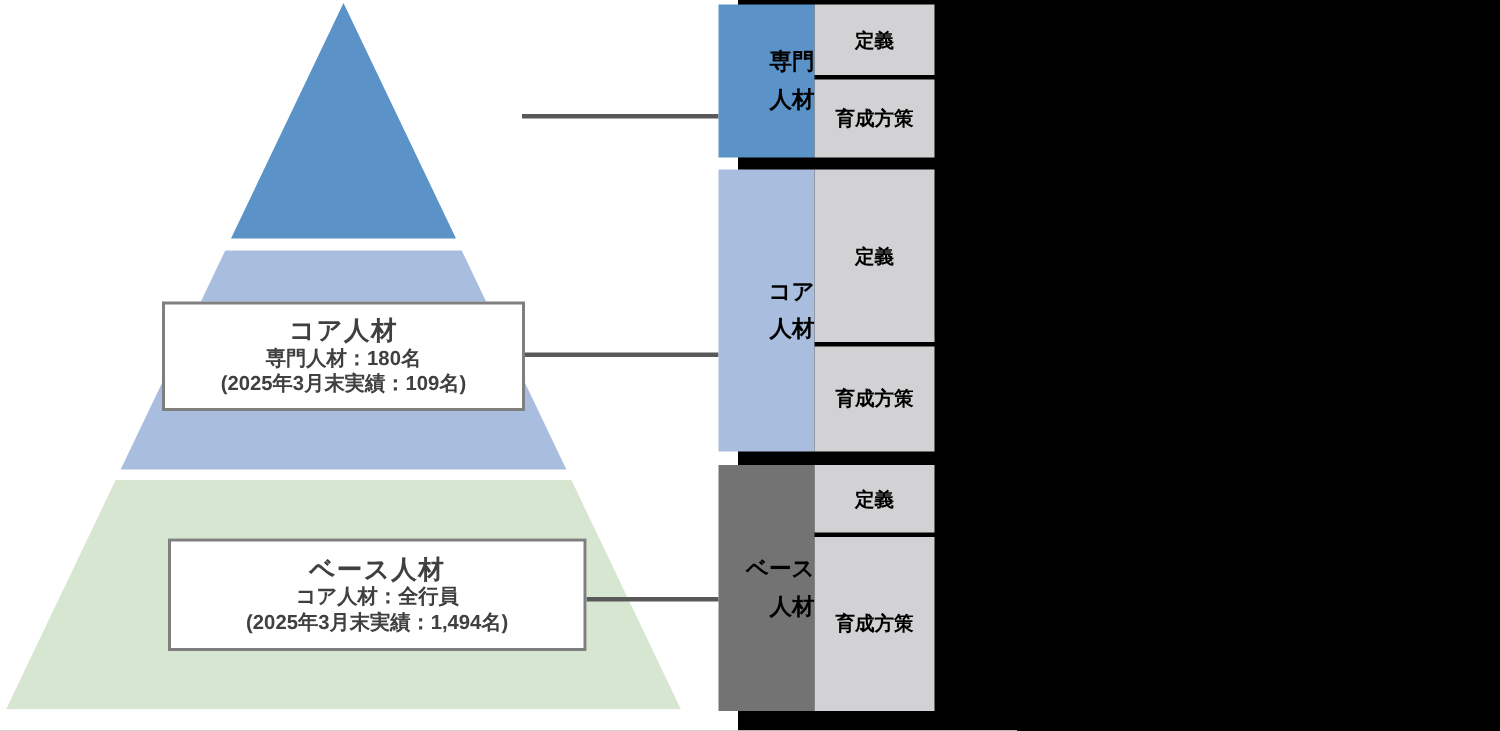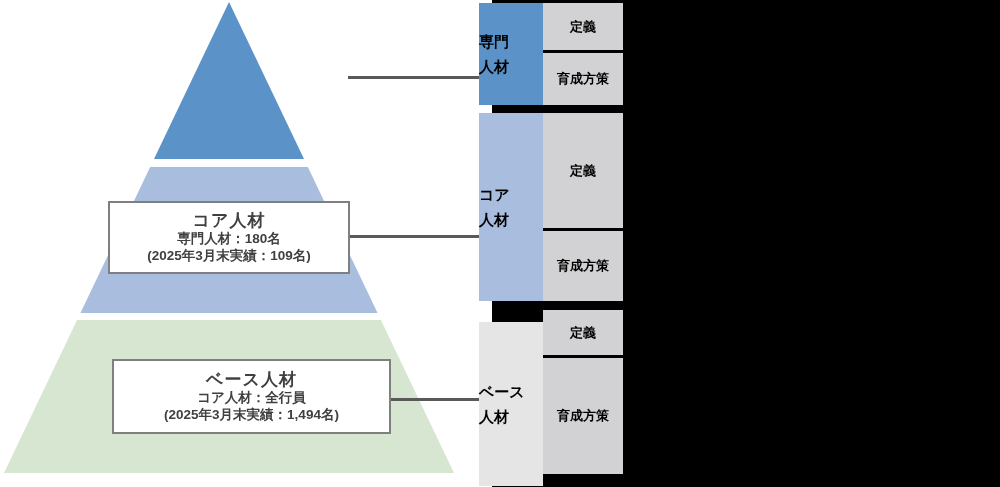--- a/index.html
+++ b/index.html
@@ -28,28 +28,28 @@
   .box-line{font-size:13.5px;font-weight:bold;white-space:nowrap;}
 
   
   .connector{position:absolute;height:3px;background:#595959;}
   .conn-1{left:348px;top:76px;width:131px;}
   .conn-2{left:350px;top:235px;width:129px;}
   .conn-3{left:351px;top:398px;width:128px;}
 
   
   .tbl-label{position:absolute;left:479px;width:64px;box-sizing:border-box;
-             display:flex;flex-direction:column;justify-content:center;align-items:flex-start;
+             display:flex;flex-direction:column;justify-content:center;align-items:flex-end;
              font-size:15px;font-weight:bold;color:#000;line-height:1.7;}
   .tbl-cell{position:absolute;left:543px;width:80px;background:#D2D2D4;box-sizing:border-box;
             display:flex;justify-content:center;align-items:center;
             font-size:13px;font-weight:bold;color:#000;white-space:nowrap;}
   .lab-1{top:3px;height:102px;background:#5B93C8;}
   .lab-2{top:113px;height:188px;background:#A9BDDF;}
-  .lab-3{top:310px;height:164px;background:#e5e5e5;margin-top:12px;}
+  .lab-3{top:310px;height:164px;background:#737373;}
   .cell-1a{top:3px;height:47px;}
   .cell-1b{top:53px;height:52px;}
   .cell-2a{top:113px;height:115px;}
   .cell-2b{top:231px;height:70px;}
   .cell-3a{top:310px;height:45px;}
   .cell-3b{top:358px;height:116px;}
 </style>
 </head>
 <body>
 

